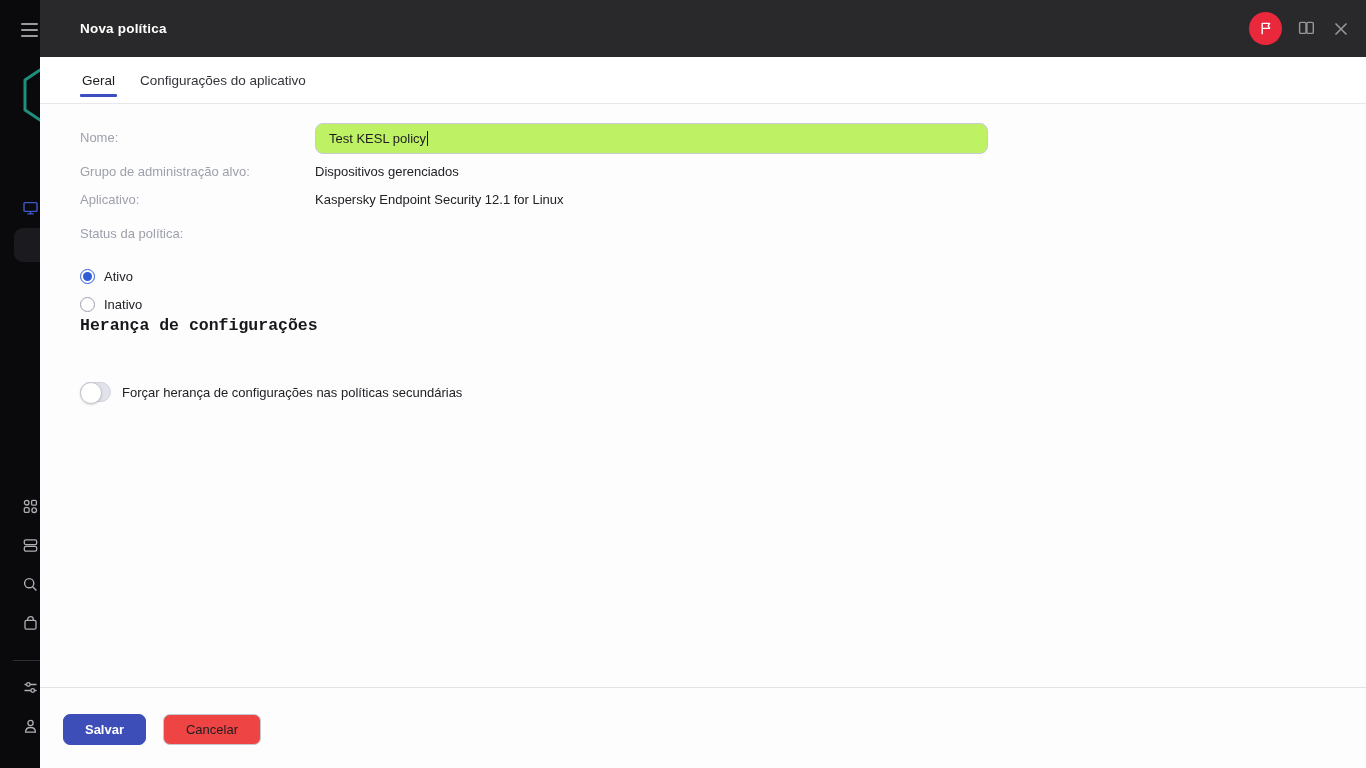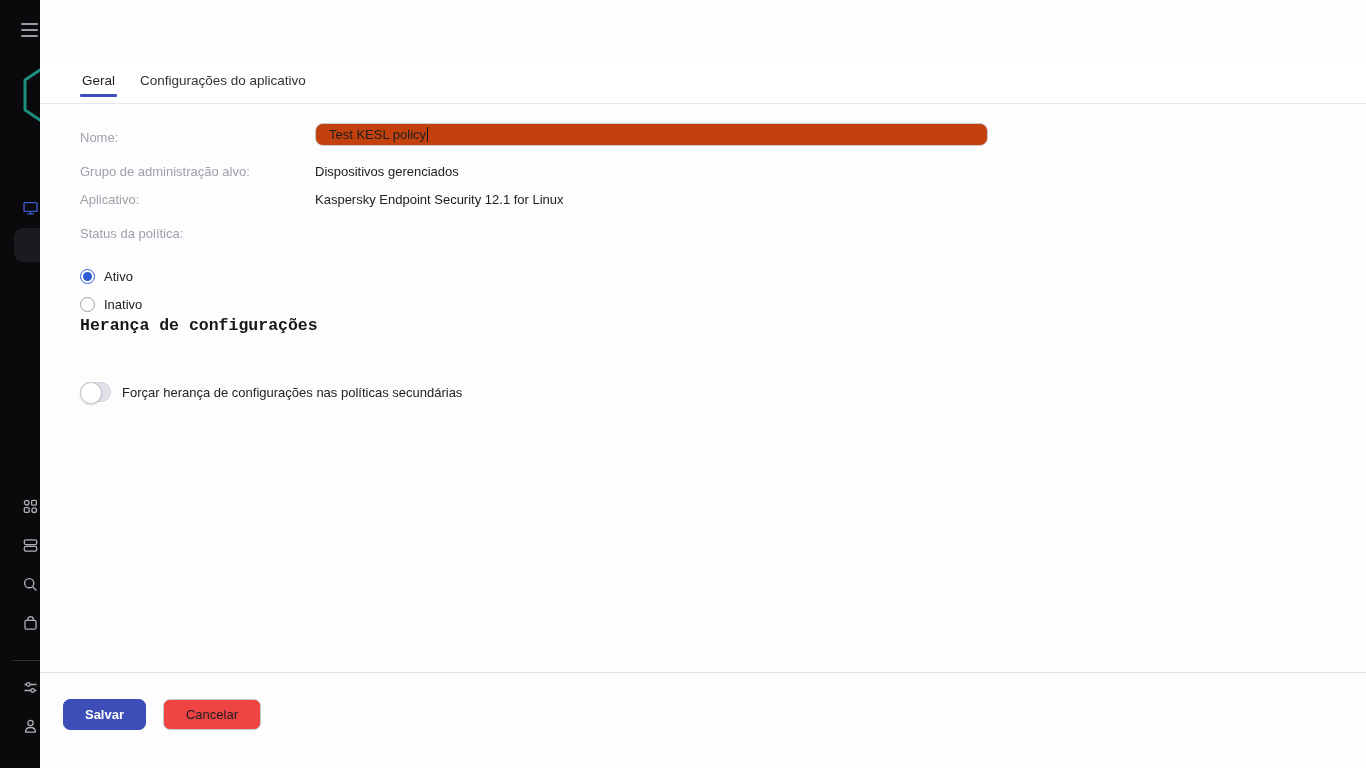--- a/index.html
+++ b/index.html
@@ -48,22 +48,22 @@
   .tab.on { color:#1d1d21; }
   .tab.on::after { content:""; position:absolute; left:0; right:0; bottom:6px;
     height:3px; background:#3d4ec0; border-radius:1px; }
 
   
   .content { position:absolute; top:104px; left:0; right:0; bottom:81px; background:#fdfdfe; }
   .flabel { position:absolute; left:40px; font-size:13px; color:#9ea0ab; white-space:nowrap; }
   .fvalue { position:absolute; left:275px; font-size:13px; color:#212126; white-space:nowrap; }
 
   .name-input {
-    position:absolute; left:275px; top:19px; width:673px; height:23px;
-    background:#c2410c; border:1px solid #c9cad3; border-radius:8px;
+    position:absolute; left:275px; top:19px; width:673px; height:31px;
+    background:#bef264; border:1px solid #c9cad3; border-radius:8px;
     display:flex; align-items:center; padding:0 13px; cursor:text;
   }
   .name-input .txt { font-size:13px; color:#1d1d21; white-space:pre; }
   .caret { width:1px; height:15px; background:#15151a; margin-left:1px; }
 
   .radio-row { position:absolute; left:40px; display:flex; align-items:center;
     gap:9px; font-size:13px; color:#212126; cursor:pointer;margin-top:21px; }
   .radio { width:15px; height:15px; border-radius:50%; background:#fff;
     border:1px solid #9ea0ab; position:relative; flex:0 0 auto; }
   .radio.on { border-color:#2f5bd7; }
@@ -77,21 +77,21 @@
   .toggle { width:31px; height:20px; border-radius:11px; position:relative; flex:0 0 auto;
     background:#e2e2ea; border:1px solid #d3d3dd; }
   .toggle::after { content:""; position:absolute; top:-1px; left:-1px; width:20px; height:20px;
     border-radius:50%; background:#ffffff; border:1px solid #c6c6d0;
     box-shadow:0 1px 2px rgba(0,0,0,.15); }
   .toggle.on { background:#3a57d2; border-color:#3048c0; }
   .toggle.on::after { left:auto; right:-1px; border-color:#3048c0; }
   .book-inline { display:flex; align-items:center; margin-left:2px; }
 
   
-  .footer { position:absolute; left:0; right:0; bottom:0; height:96px;
+  .footer { position:absolute; left:0; right:0; bottom:0; height:81px;
     background:#fdfdfe; border-top:1px solid #e2e2e6; }
   .btn { position:absolute; top:26px; height:31px; border-radius:7px; font-size:13px;
     font-family:"Liberation Sans", sans-serif; display:flex; align-items:center;
     justify-content:center; cursor:pointer; }
   .btn-primary { left:23px; width:83px; background:#3d4eb8; border:1px solid #3d4eb8;
     color:#ffffff; font-weight:bold; }
   .btn-secondary { left:123px; width:98px; background:#ef4444;
     border:1px solid #c6c6cf; color:#1d1d21; }
 </style>
 </head>
@@ -153,20 +153,42 @@
   <div class="side-ic" style="top:718px">
     <svg width="17" height="17" viewBox="0 0 17 17" fill="none" stroke="#aeaeb4" stroke-width="1.3">
       <circle cx="8.5" cy="5" r="2.6"></circle>
       <path d="M3.6 14.2 c0 -3.1 2.2 -4.7 4.9 -4.7 c2.7 0 4.9 1.6 4.9 4.7 Z"></path>
     </svg>
   </div>
 </div>
 
 <div class="dialog">
 
+  <div class="dlg-header">
+    <span class="dlg-title">Nova política</span>
+    <div class="hdr-right">
+      <div class="badge">
+        <svg width="17" height="17" viewBox="0 0 17 17" fill="none" stroke="#ffffff" stroke-width="1.4" stroke-linejoin="round">
+          <path d="M5.2 14.2 V3"></path>
+          <path d="M5.2 3.4 H12.6 L11.2 5.9 L12.6 8.4 H5.2"></path>
+        </svg>
+      </div>
+      <div class="hdr-ic">
+        <svg width="19" height="19" viewBox="0 0 19 19" fill="none" stroke="#97979c" stroke-width="1.4">
+          <rect x="2.6" y="3.4" width="6.4" height="11" rx="1.2"></rect>
+          <rect x="9.9" y="3.4" width="6.4" height="11" rx="1.2"></rect>
+        </svg>
+      </div>
+      <div class="hdr-ic">
+        <svg width="18" height="18" viewBox="0 0 18 18" stroke="#97979c" stroke-width="1.6">
+          <path d="M3.5 3.5 L14.5 14.5 M14.5 3.5 L3.5 14.5"></path>
+        </svg>
+      </div>
+    </div>
+  </div>
 
   <div class="tabbar">
     <div class="tab on">
       <span>Geral</span>
     </div>
     <div class="tab">
       <span>Configurações do aplicativo</span>
     </div>
   </div>
 

